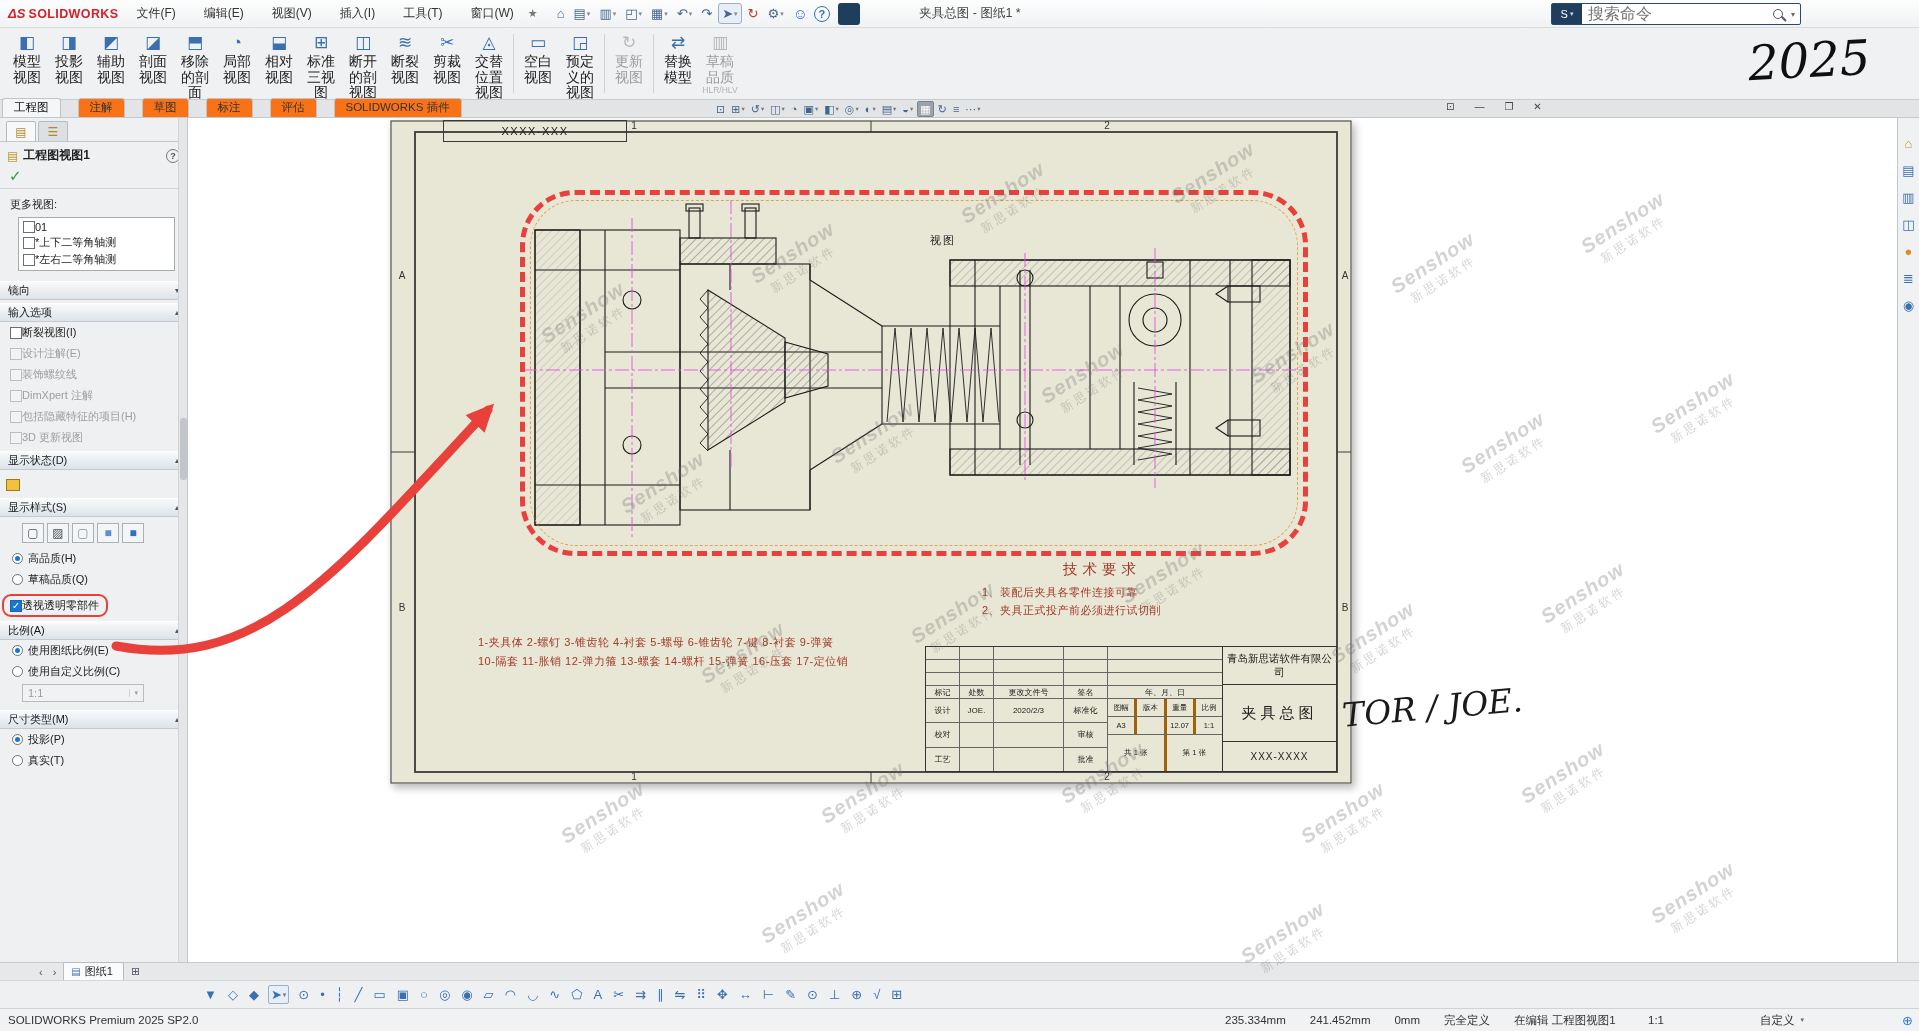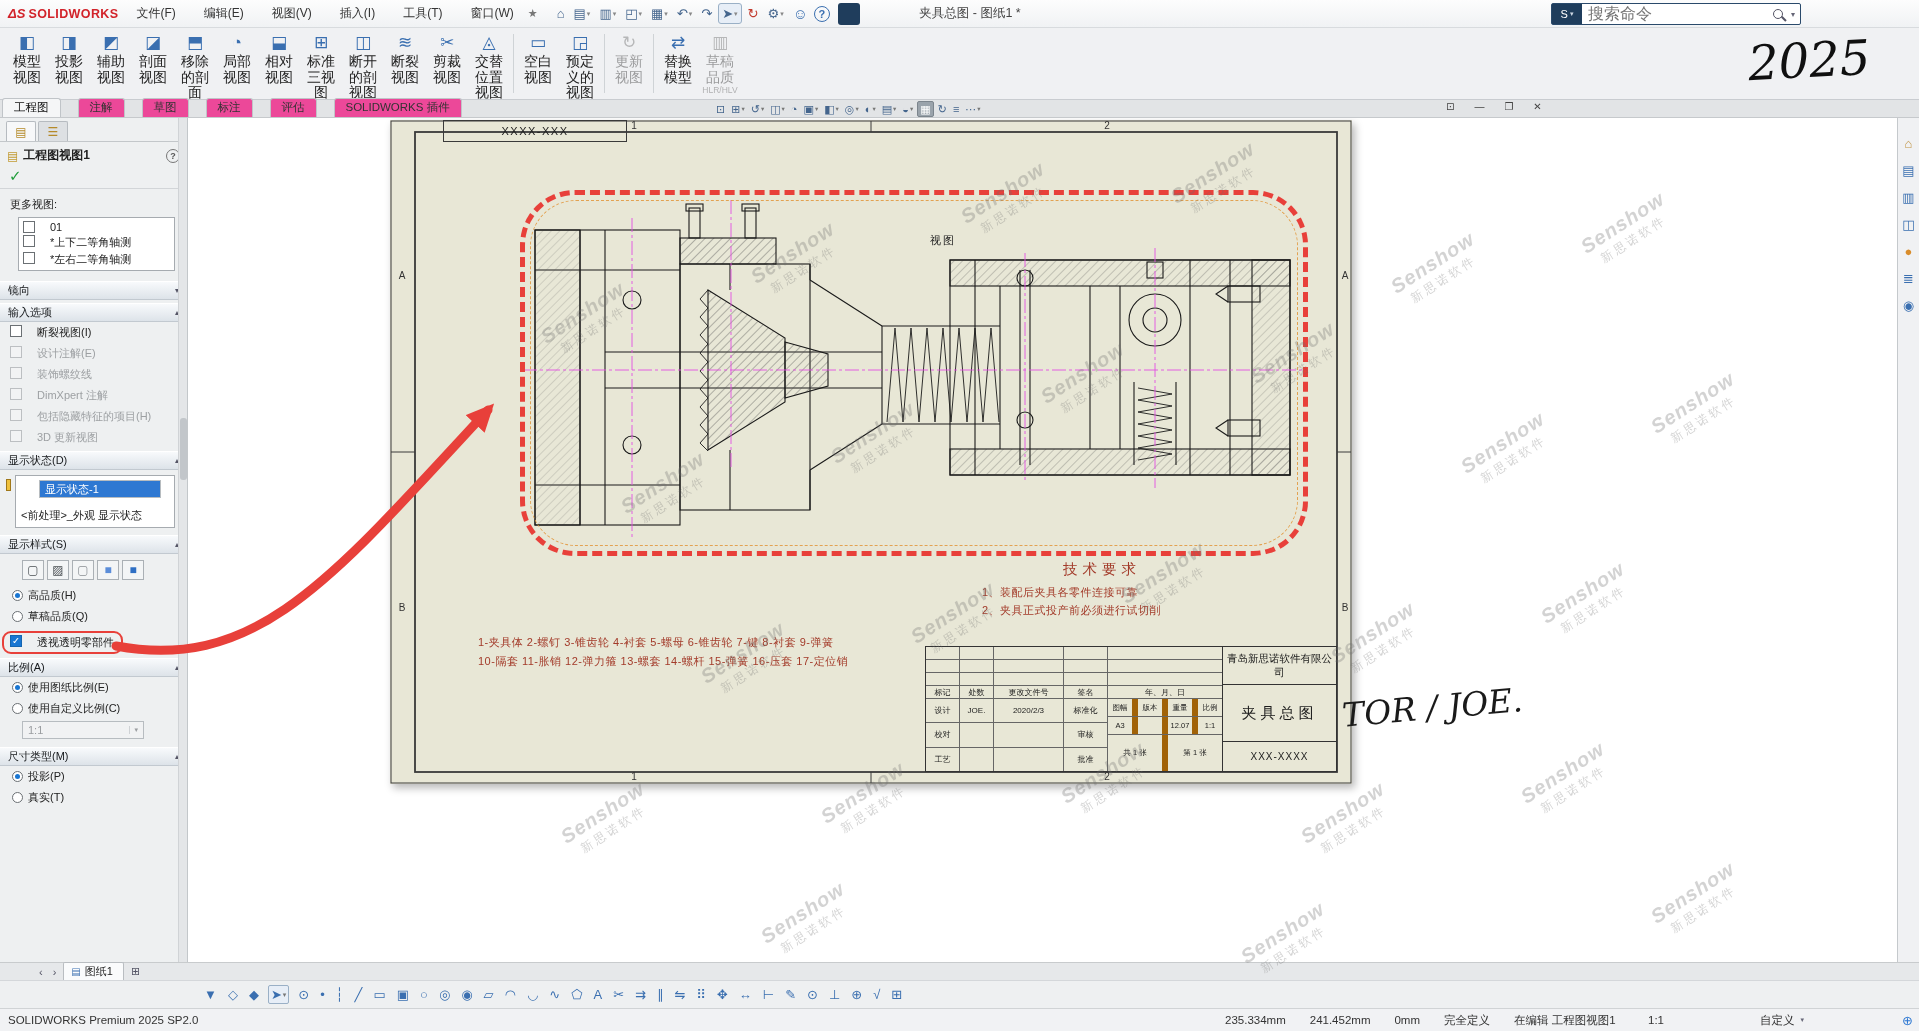--- a/index.html
+++ b/index.html
@@ -44,21 +44,21 @@
 .rbtn .ric{font-size:17px;color:#3a6fb0;line-height:20px}
 .rbtn .rlabel{font-size:14px;line-height:1.12;color:#222;word-break:break-all;padding:1px 1px 0 1px}
 .rbtn .rsub{font-size:8.5px;color:#555}
 .rbtn.disabled{opacity:.42;filter:grayscale(1)}
 .rsep{width:1px;background:#cfd3d6;margin:4px 3px}
 
 
 #tabrow{position:absolute;left:0;top:100px;width:1919px;height:18px;background:#e2e4e6;
   border-bottom:1px solid #c6c9cc;z-index:5}
 #tabs{position:absolute;left:2px;bottom:0;display:flex;gap:17px}
-.tab{padding:1px 11px 2px 11px;font-size:11.5px;color:#333;background:#ec4899;
+.tab{padding:1px 11px 2px 11px;font-size:11.5px;color:#333;background:#f97316;
   border:1px solid #c0c4c8;border-bottom:none;border-radius:3px 3px 0 0}
 .tab.active{background:#f5f6f7;color:#111}
 #hud{position:absolute;left:714px;top:1px;display:flex;align-items:center;gap:2px}
 .hicon{display:flex;align-items:center;padding:0 2px;height:16px;font-size:11px;color:#44658d;border-radius:2px}
 .hicon .dd{font-size:6.5px;color:#777;margin-left:1px}
 .hicon.pressed{background:#9aa3ab;color:#fff;border:1px solid #7c858d}
 #winctrls{position:absolute;left:1444px;top:1px;display:flex;align-items:center;gap:16px;color:#444;font-size:10px}
 .wctl{padding:0 2px}
 
 
@@ -70,21 +70,21 @@
 .ptab.on{background:#f7f8f9}
 .ptitle{display:flex;align-items:center;gap:5px;padding:5px 7px 3px 7px;font-weight:bold;font-size:12px}
 .pticon{color:#c29a33;font-size:12px}
 .phelp{margin-left:auto;width:14px;height:14px;border:1.3px solid #777;border-radius:50%;
   display:inline-flex;align-items:center;justify-content:center;font-size:9px;font-weight:bold;color:#555}
 .pok{padding:0 9px 3px 9px;color:#1f9d3a;font-weight:bold;font-size:15px;border-bottom:1px solid #d2d5d8}
 .pbody{padding-top:4px}
 .plabel{padding:4px 8px 2px 10px;color:#222}
 .lbox{margin:3px 12px 10px 18px;background:#fff;border:1px solid #a6abb0;padding:2px 1px;min-height:20px}
 #moreviews .cbrow{padding:1px 3px}
-.cbrow{display:flex;align-items:flex-start;gap:15px;padding:3px 6px 3px 10px}
+.cbrow{display:flex;align-items:center;gap:0;padding:3px 6px 3px 10px}
 .cbx{width:12px;height:12px;min-width:12px;border:1px solid #6b7074;background:#fff;font-size:9.5px;
   line-height:10px;text-align:center;color:#fff;font-weight:bold}
 .cbx.on{background:#1976d2;border-color:#1565b0}
 .cbrow.disabled .cbx{border-color:#bcbfc2;background:#f2f3f4}
 .cbrow.disabled .cbl{color:#9da0a3}
 .cbl{white-space:nowrap}
 .sech{height:19px;display:flex;align-items:center;padding:0 8px;margin-top:3px;
   background:linear-gradient(#f8fafc,#dde3e9);border-top:1px solid #fff;border-bottom:1px solid #c2c9d0;color:#16191c}
 .sech .chev{margin-left:auto;font-size:8px;color:#556}
 .dswrap{display:flex;align-items:flex-start;gap:4px;padding:5px 12px 4px 6px}
@@ -132,21 +132,21 @@
 .revrow{display:flex;height:13px;border-bottom:1px solid #666}
 .revrow .c,.srow .c{border-right:1px solid #666;display:flex;align-items:center;justify-content:center;overflow:hidden}
 .ca{width:34px}.cb{width:34px}.cc{width:70px}.cd{width:44px}.ce{flex:1;border-right:none!important}
 .signarea{flex:1;display:flex}
 .signcols{width:182px;display:flex;flex-direction:column}
 .srow{flex:1;display:flex;border-bottom:1px solid #666}
 .srow:last-child{border-bottom:none}
 .srow .cd{border-right:1px solid #666}
 .minitbl{flex:1;display:flex;flex-direction:column}
 .mrow{display:flex;height:18px;border-bottom:1px solid #666}
-.mrow span{flex:1;border-right:6px solid #a16207;display:flex;align-items:center;justify-content:center;font-size:7.5px;overflow:hidden}
+.mrow span{flex:1;border-right:3px solid #a16207;display:flex;align-items:center;justify-content:center;font-size:7.5px;overflow:hidden}
 .mrow span:last-child{border-right:none}
 .mrow.pages{flex:1;border-bottom:none}
 .tbr{flex:1;display:flex;flex-direction:column}
 .company{height:38px;border-bottom:1px solid #333;display:flex;align-items:center;justify-content:center;
   font-size:10.5px;font-weight:normal;text-align:center;padding:0 3px}
 .ptitle2{flex:1;display:flex;align-items:center;justify-content:center;font-size:15px;letter-spacing:4px}
 .dno{height:30px;border-top:1px solid #333;display:flex;align-items:center;justify-content:center;font-size:10px;letter-spacing:1px}
 
 
 #taskpane{position:absolute;right:0;top:118px;width:22px;height:844px;background:#f0f1f3;
@@ -474,24 +474,20 @@
             <span class="cbx"></span>
             <span class="cbl">3D 更新视图</span>
           </div>
         </div>
       <div class="sech">
         <span>显示状态(D)</span>
           <span class="chev">▴</span>
       </div>
       <div class="dswrap">
         <span class="dsicon"></span>
-        <div class="lbox" id="dslist">
-            <div class="lrow sel">显示状态-1</div>
-            <div class="lrow">&lt;前处理&gt;_外观 显示状态</div>
-          </div>
       </div>
       <div class="sech">
         <span>显示样式(S)</span>
           <span class="chev">▴</span>
       </div>
       <div class="stylerow" id="stylebtns">
           <span class="sbtn" style="color: rgb(74, 79, 84);">▢</span>
           <span class="sbtn" style="color: rgb(74, 79, 84);">▨</span>
           <span class="sbtn" style="color: rgb(138, 143, 148);">▢</span>
           <span class="sbtn" style="color: rgb(91, 141, 217);">■</span>

